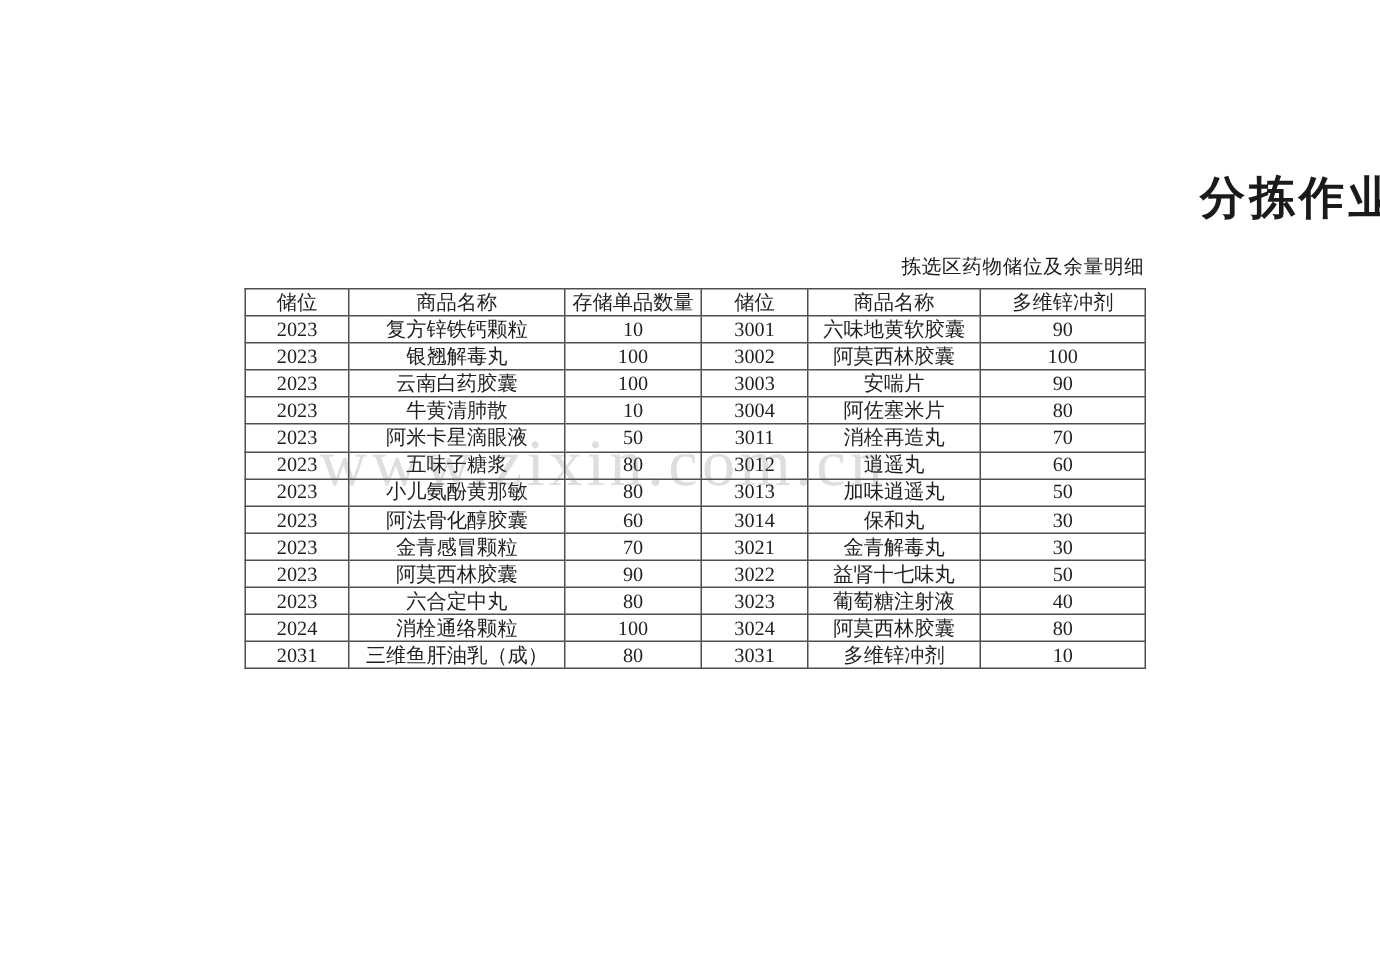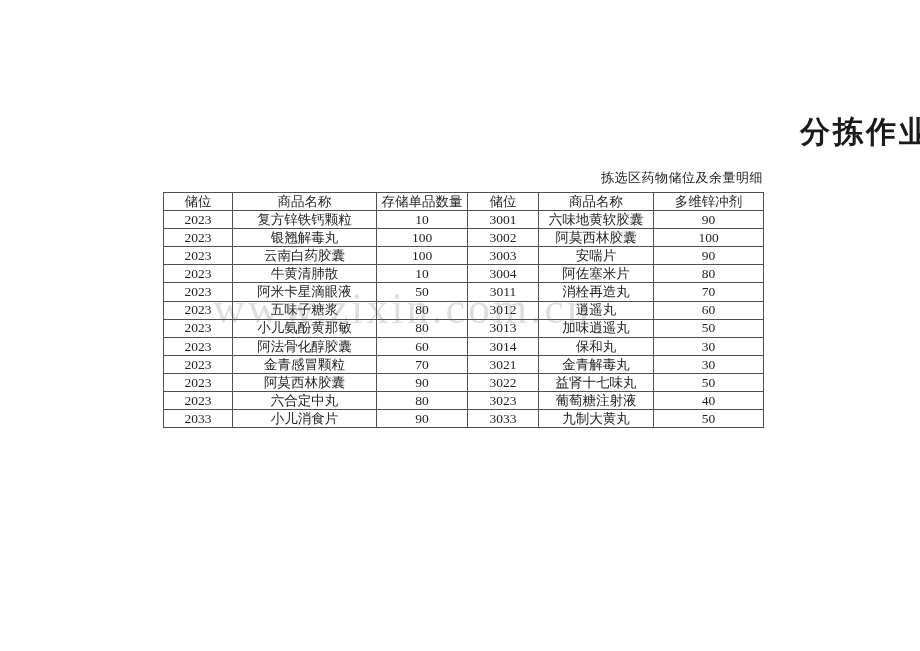--- a/index.html
+++ b/index.html
@@ -186,25 +186,33 @@
         </tr>
         <tr>
           <td>2023</td>
           <td>六合定中丸</td>
           <td>80</td>
           <td>3023</td>
           <td>葡萄糖注射液</td>
           <td>40</td>
         </tr>
         <tr>
-          <td>2033</td>
-          <td>小儿消食片</td>
-          <td>90</td>
-          <td>3033</td>
-          <td>九制大黄丸</td>
-          <td>50</td>
+          <td>2024</td>
+          <td>消栓通络颗粒</td>
+          <td>100</td>
+          <td>3024</td>
+          <td>阿莫西林胶囊</td>
+          <td>80</td>
+        </tr>
+        <tr>
+          <td>2031</td>
+          <td>三维鱼肝油乳（成）</td>
+          <td>80</td>
+          <td>3031</td>
+          <td>多维锌冲剂</td>
+          <td>10</td>
         </tr>
       </tbody>
   </table>
 
   <div class="watermark">www.zixin.com.cn</div>
 
 </div>
 
 </body></html>

